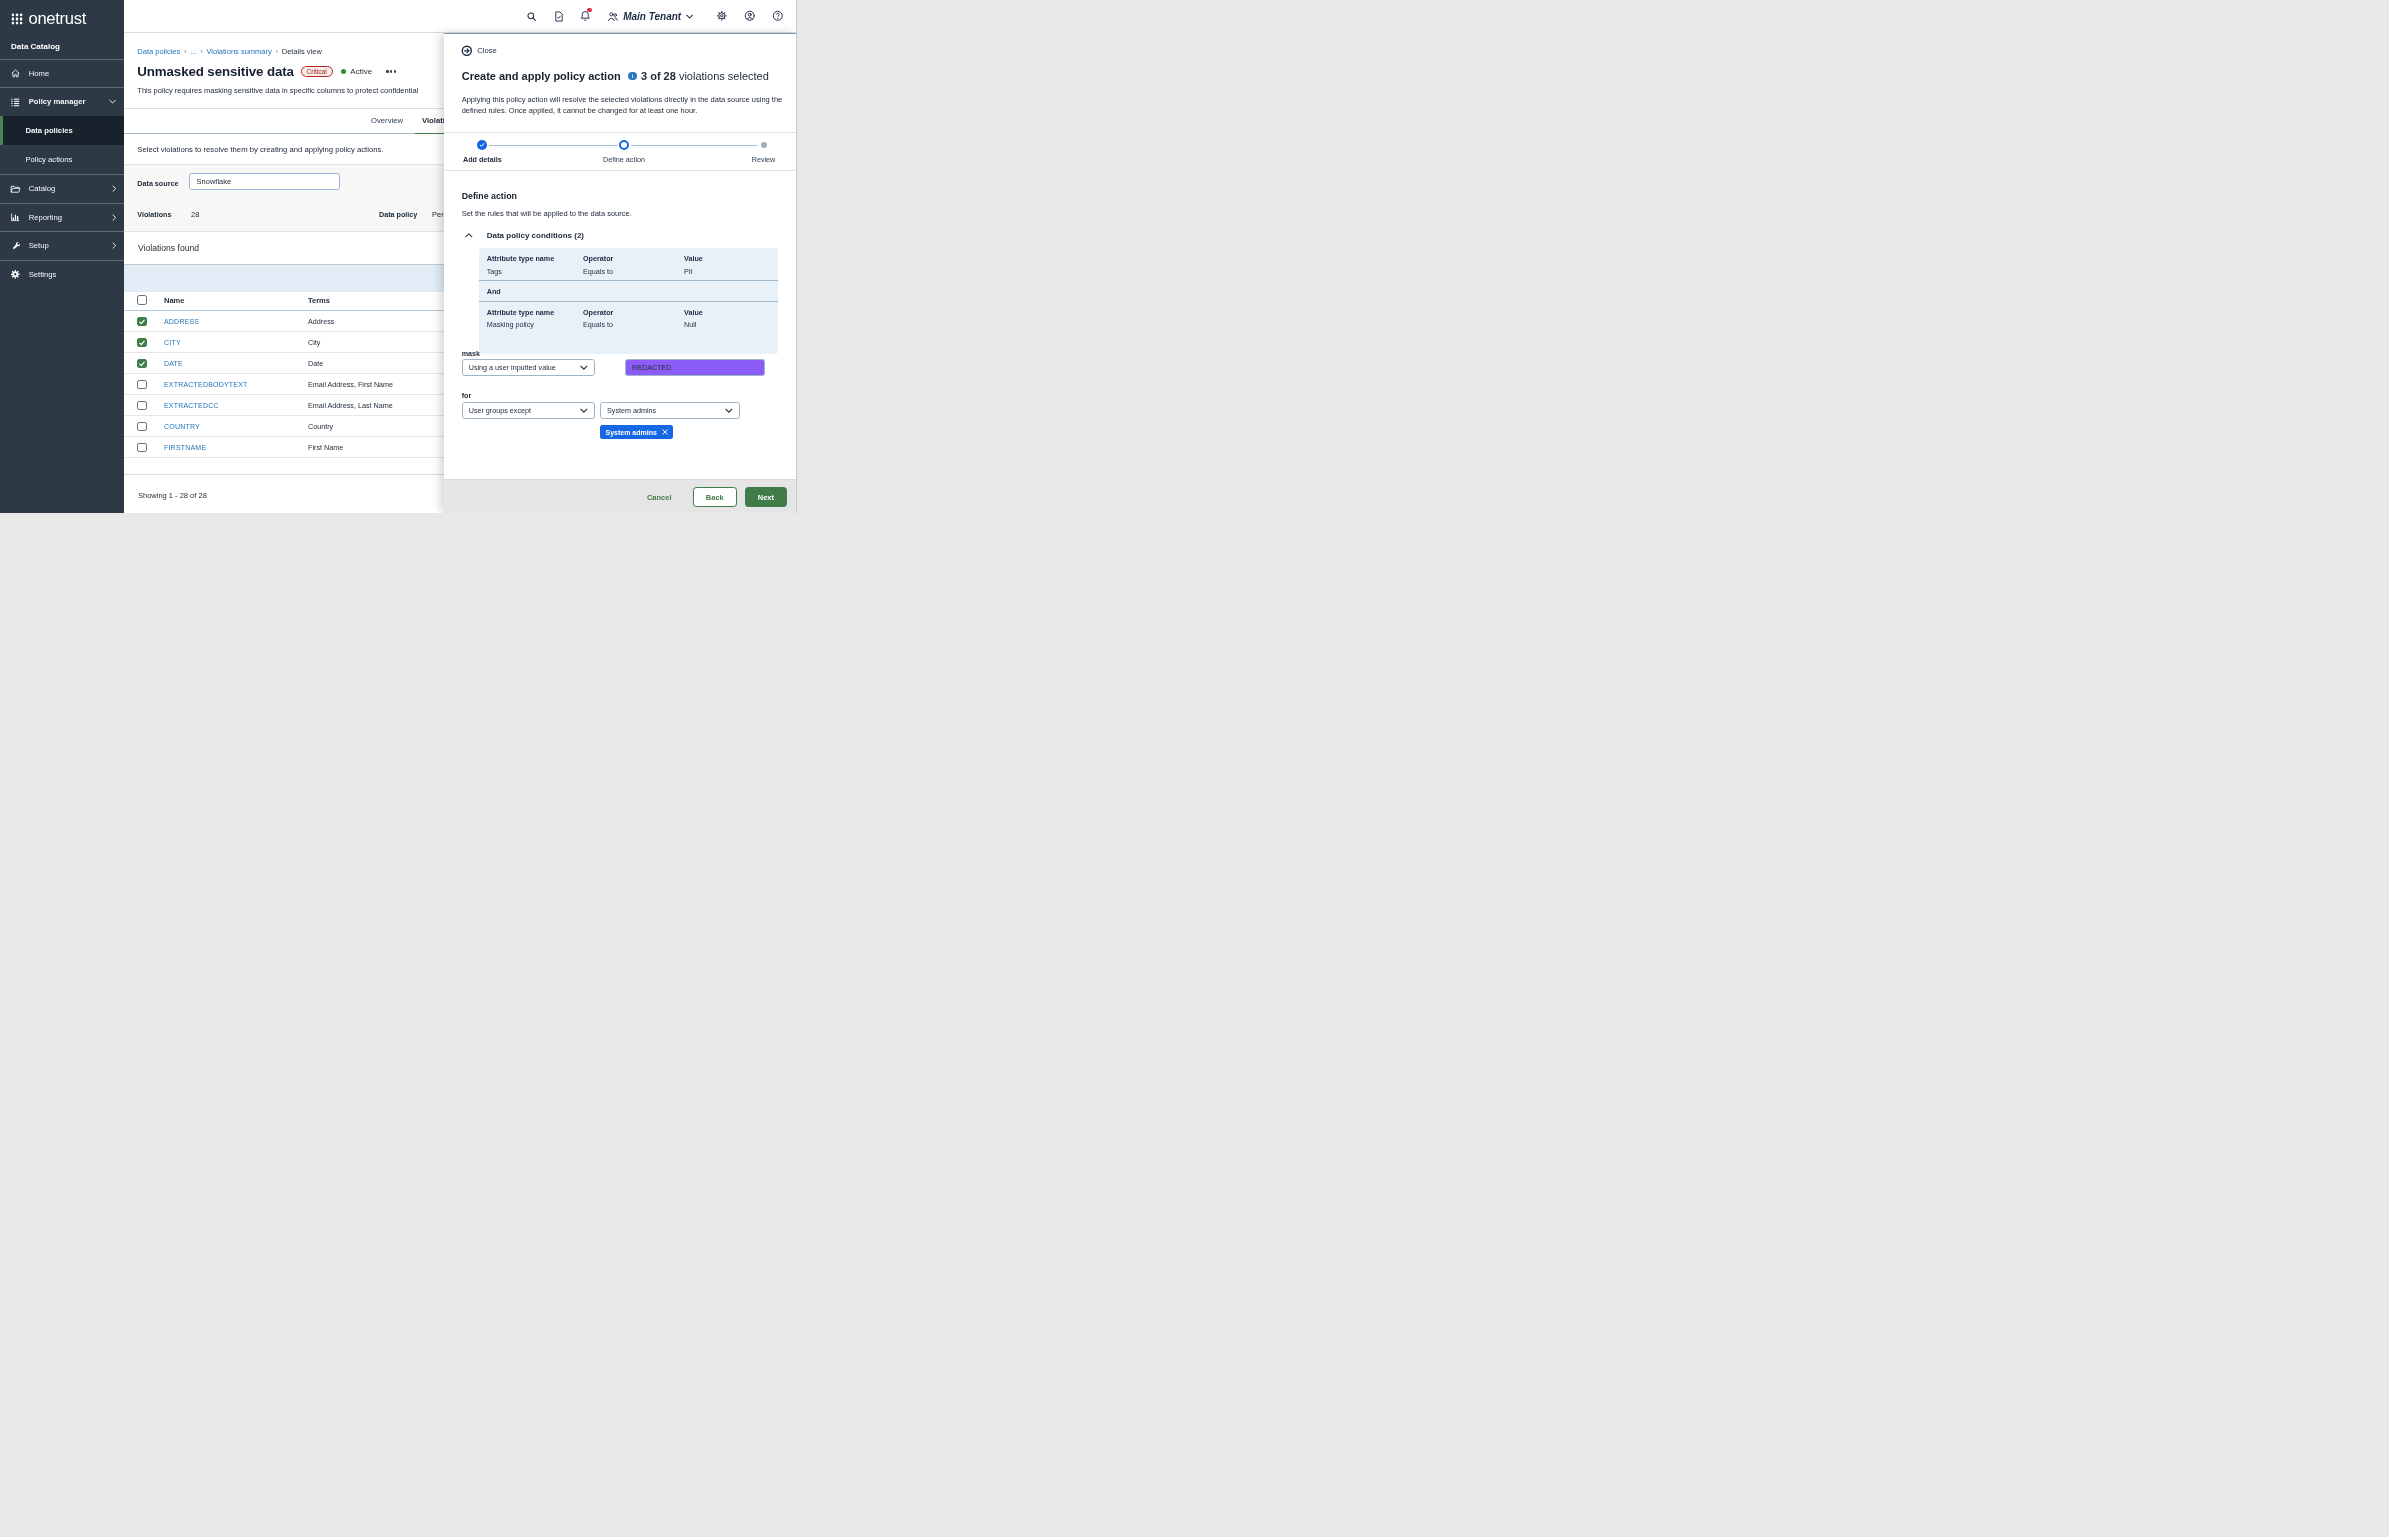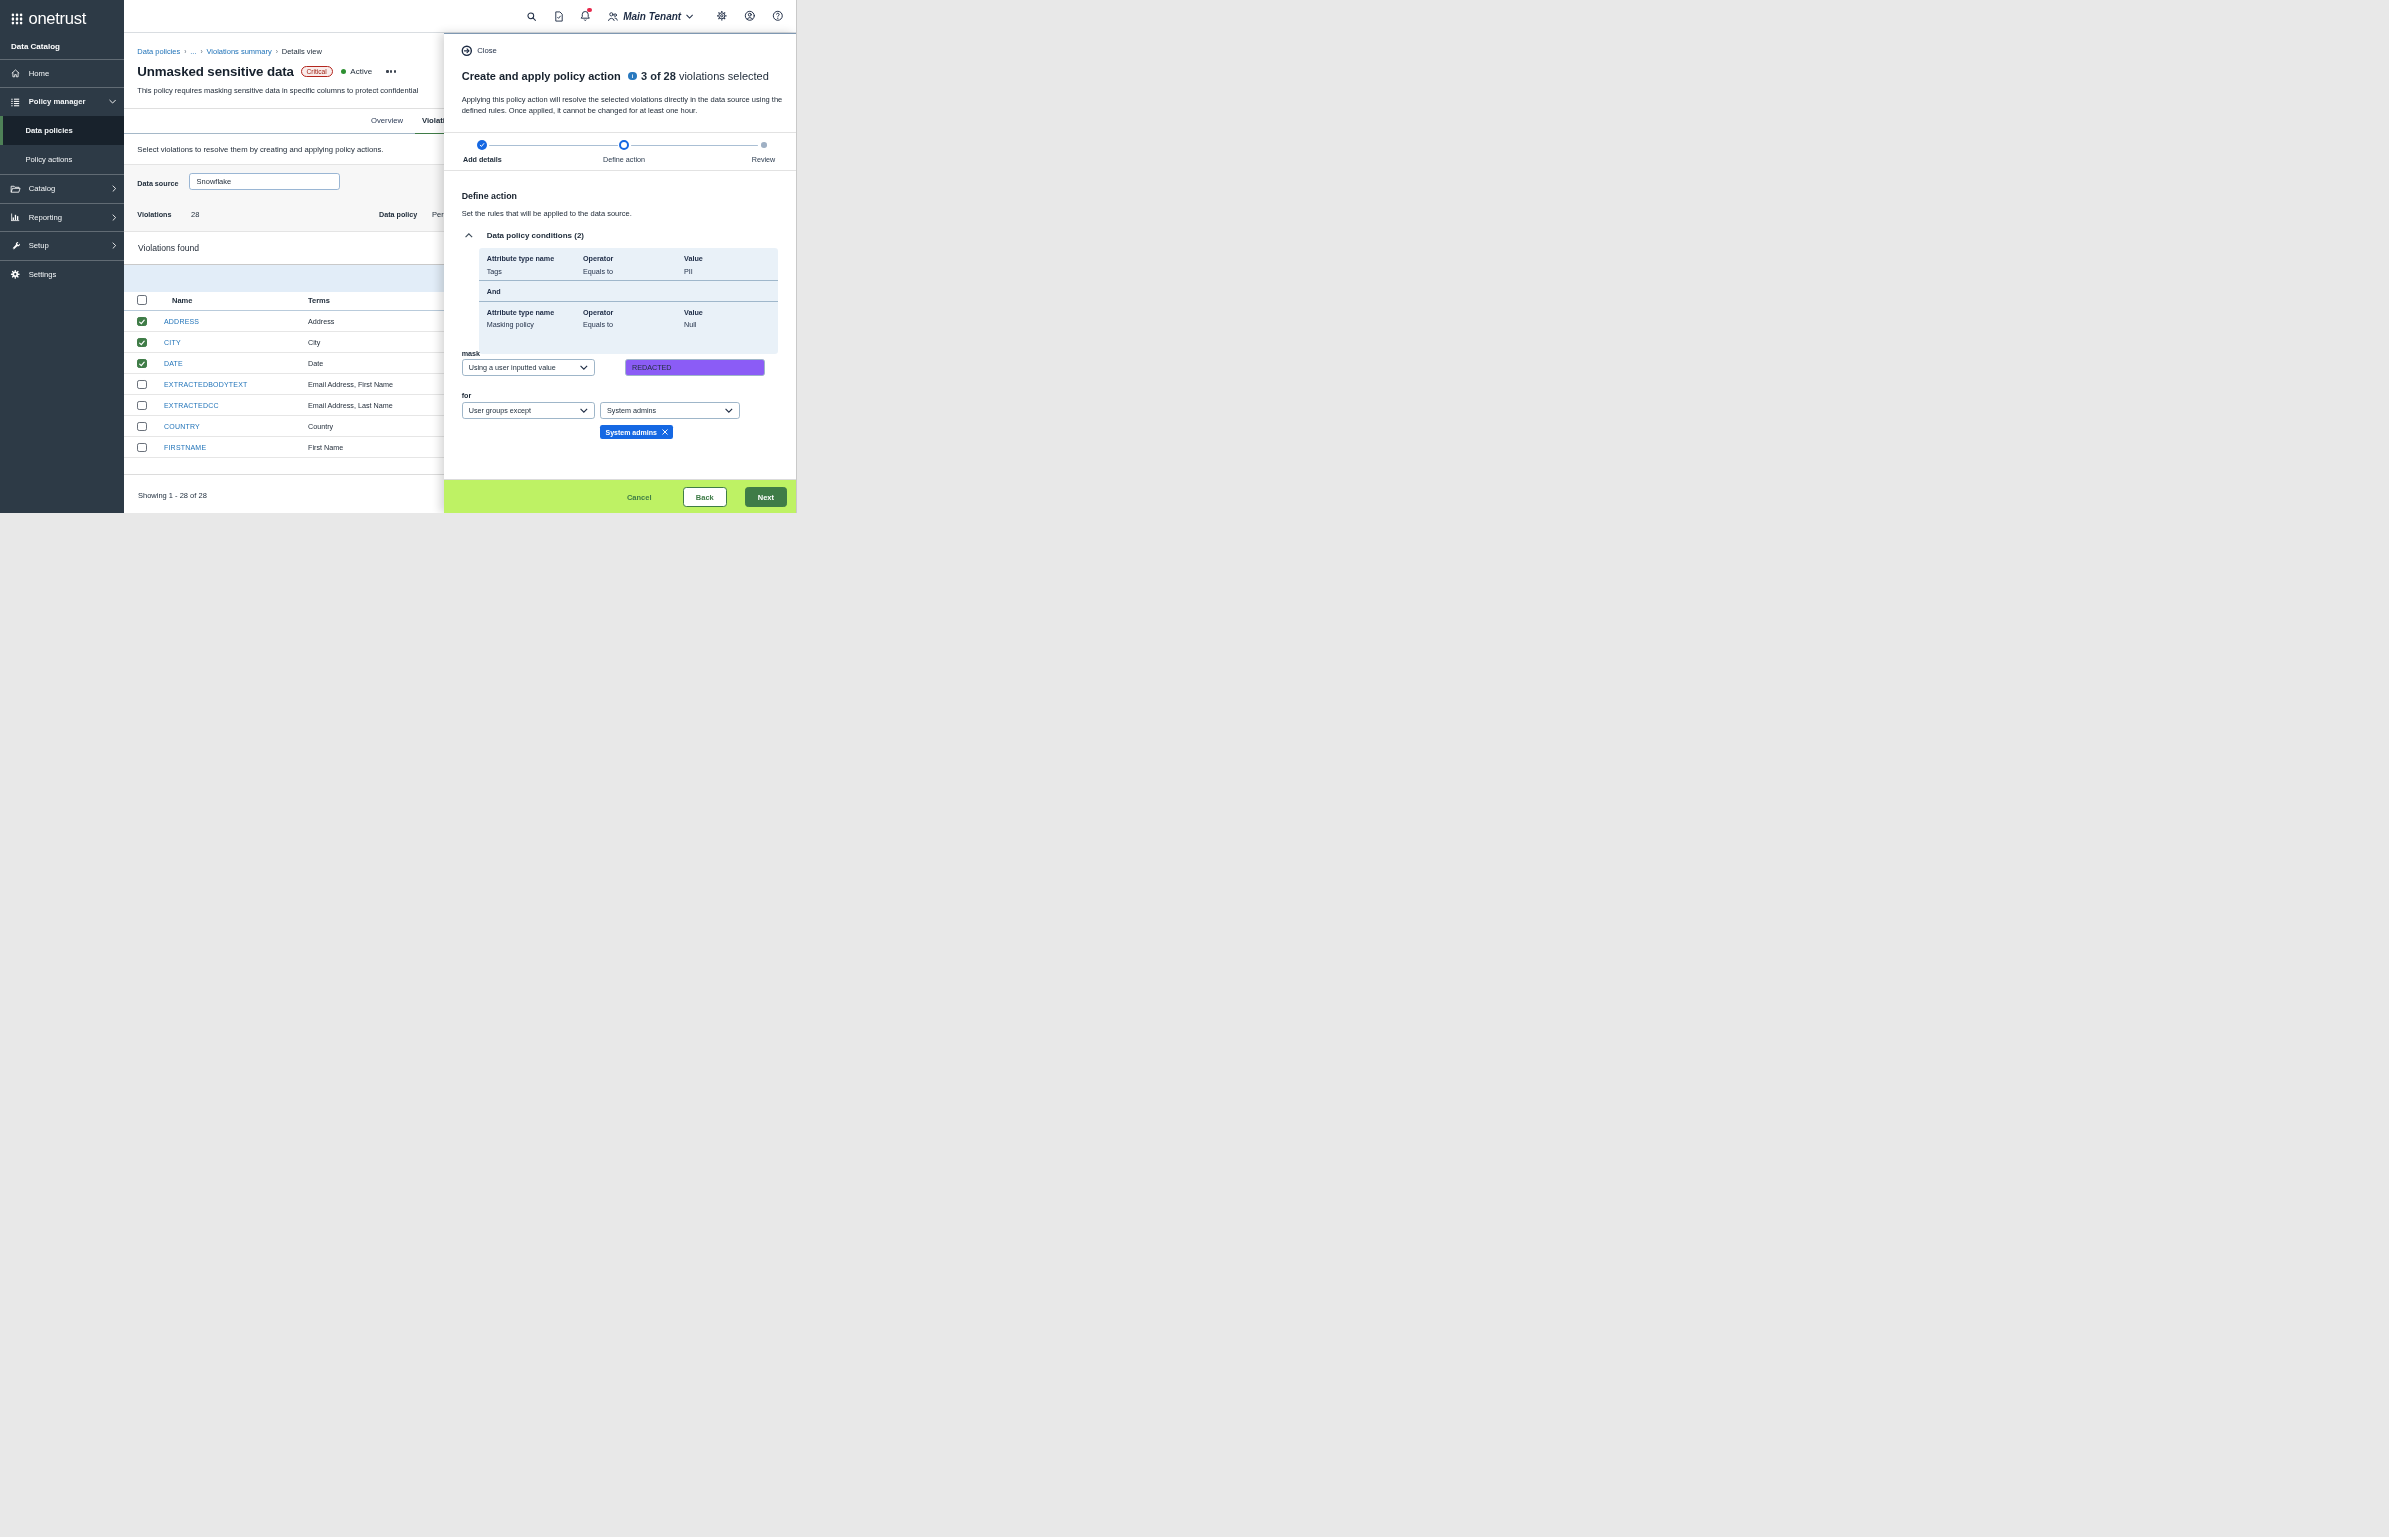--- a/index.html
+++ b/index.html
@@ -60,21 +60,21 @@
   .ds-label { left:13.3px; top:14px; }
   .ds-input { position:absolute; left:65px; top:8.3px; width:151px; height:17px; background:#fff; border:0.8px solid #9ab6d4; border-radius:2.8px; font-size:7.5px; color:#25313e; display:flex; align-items:center; padding:0 6.6px; }
   .v-label { left:13.3px; top:45px; }
   .v-value { position:absolute; left:67px; top:45px; font-size:7.5px; color:#25313e; }
   .dp-label { left:255px; top:45px; }
   .dp-value { position:absolute; left:308px; top:45px; font-size:7.5px; color:#25313e; }
   .section-title { position:absolute; left:14px; top:210px; font-size:8.6px; font-weight:normal; color:#1d2633; }
   .selection-band { position:absolute; left:0; right:0; top:231px; height:28px; background:var(--band,#e2edf8); border-top:0.6px solid #c9c9c9; }
   .thead { position:absolute; left:0; right:0; top:259px; height:19px; border-bottom:1.1px solid #b9cbdb; }
   .th { position:absolute; top:4.4px; font-size:7.5px; font-weight:bold; color:#1d2a38; }
-  .th.c1 { left:40px;margin-left:8px; } .th.c2 { left:184px; }
+  .th.c1 { left:40px; } .th.c2 { left:184px; }
   .cbx { position:absolute; left:13.3px; width:9.4px; height:9.4px; border:0.8px solid #69707a; border-radius:2.2px; background:#fff; cursor:pointer; }
   .cbx svg { display:none; }
   .cbx.checked { background:var(--green,#3f7c47); border-color:var(--green,#3f7c47); }
   .cbx.checked svg { display:block; }
   .thead .cbx { top:3.3px; }
   .trow { position:absolute; left:0; right:0; height:21px; border-bottom:0.6px solid #e6e6e6; }
   .trow .cbx { top:5.5px; }
   .trow .name { position:absolute; left:40px; top:6.6px; font-size:7px; letter-spacing:0.2px; color:var(--link,#1f72b8); text-decoration:none; cursor:pointer; }
   .trow .term { position:absolute; left:184px; top:6px; font-size:7.2px; color:#242f3c; }
   .table-divider { position:absolute; left:0; right:0; top:441px; height:1.1px; background:#dcdcdc; }
@@ -115,21 +115,21 @@
   .selectbox { position:absolute; height:17px; background:#fff; border:0.8px solid #9fb6c9; border-radius:2.8px; display:flex; align-items:center; justify-content:space-between; padding:0 6px; font-size:7.2px; color:#21303f; cursor:pointer; }
   .textbox { position:absolute; height:17px; background:#8b5cf6; border:0.8px solid #9fb6c9; border-radius:2.8px; display:flex; align-items:center; padding:0 6px; font-size:7.2px; color:#21303f;margin-left:25px; }
   .mask-label { top:315px; }
   .mask-select { left:17.7px; top:325px; width:133px; }
   .mask-input { left:156px; top:325px; width:140px; }
   .for-label { top:357px; }
   .for-select1 { left:17.7px; top:368px; width:133px; }
   .for-select2 { left:156px; top:368px; width:140px; }
   .chip { position:absolute; left:156px; top:391px; height:14.4px; background:var(--chip_blue,#1568e3); color:#fff; border-radius:2.2px; display:flex; align-items:center; gap:5px; padding:0 5.5px; font-size:7px; font-weight:bold; cursor:pointer; }
   .scroll-thumb { position:absolute; right:1.1px; top:450px; width:3.9px; height:24px; background:#c6c6c6; border-radius:2.2px; }
-  .panel-footer { position:absolute; left:0; right:0; top:445px; height:35px; border-top:1.1px solid #dbdbdb; display:flex; align-items:center; justify-content:flex-end; gap:18px; padding-right:10px; background:#bef264; }
+  .panel-footer { position:absolute; left:0; right:0; top:445px; height:35px; border-top:1.1px solid #dbdbdb; display:flex; align-items:center; justify-content:flex-end; gap:8px; padding-right:10px; background:#e5e5e5; }
   .btn { font-family:"Liberation Sans", sans-serif; font-size:7.5px; cursor:pointer; border-radius:3.3px; }
   .btn-cancel { border:none; background:none; color:var(--green,#3f7c47); font-weight:bold; margin-right:13.3px; }
   .btn-back { background:#fff; border:0.8px solid var(--green,#3f7c47); color:var(--green,#3f7c47); font-weight:bold; padding:4.4px 12px; }
   .btn-next { background:var(--green,#3f7c47); border:0.8px solid var(--green,#3f7c47); color:#fff; font-weight:bold; padding:4.4px 12px; }
 </style>
 </head>
 <body>
 
 <div class="app">
 

